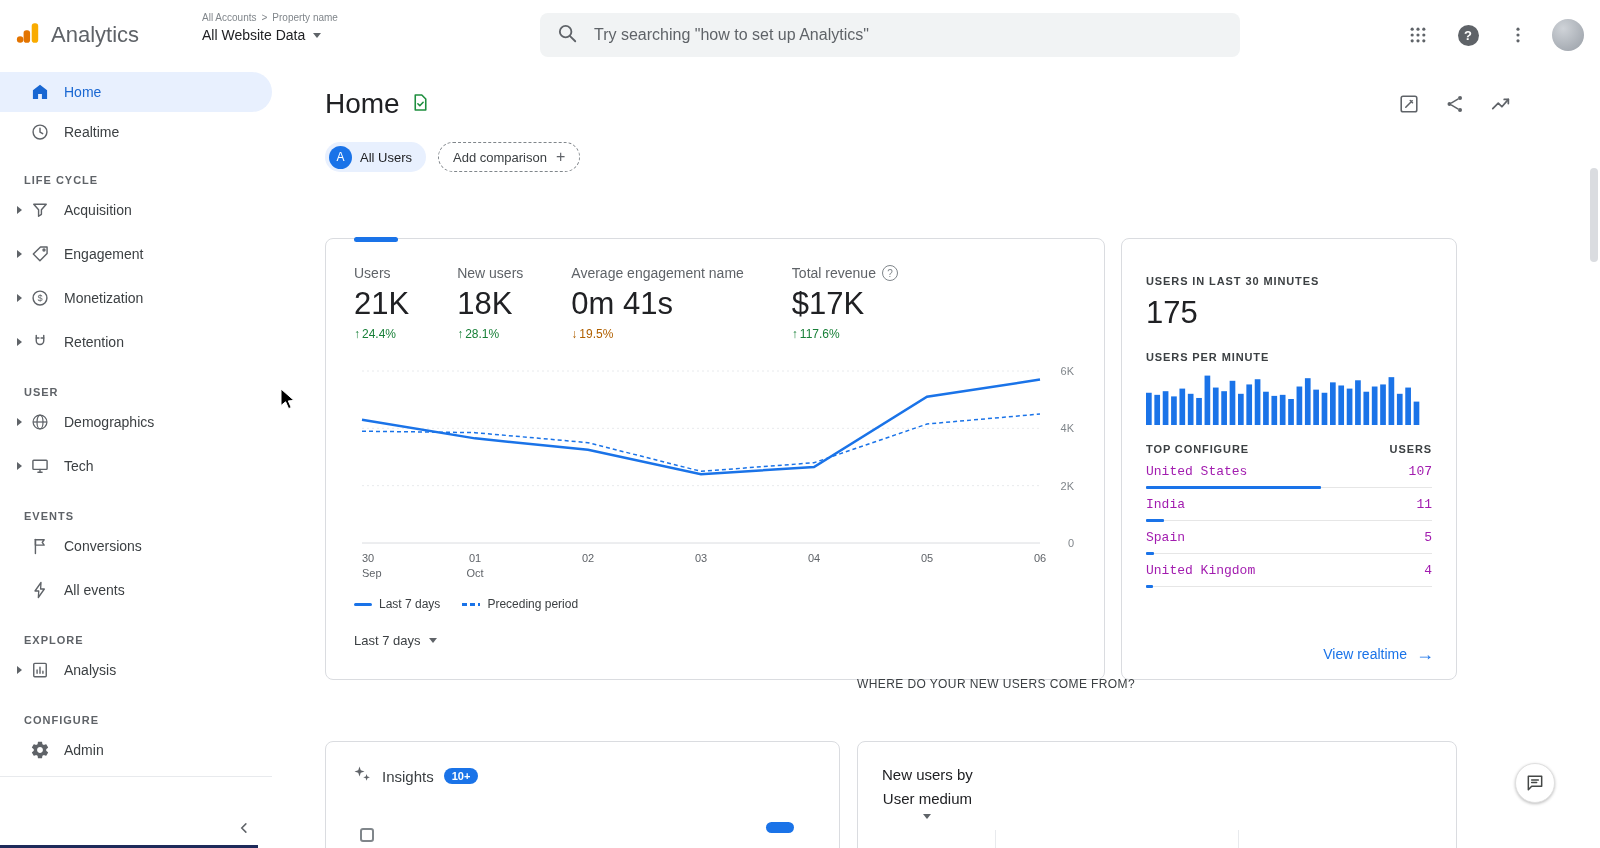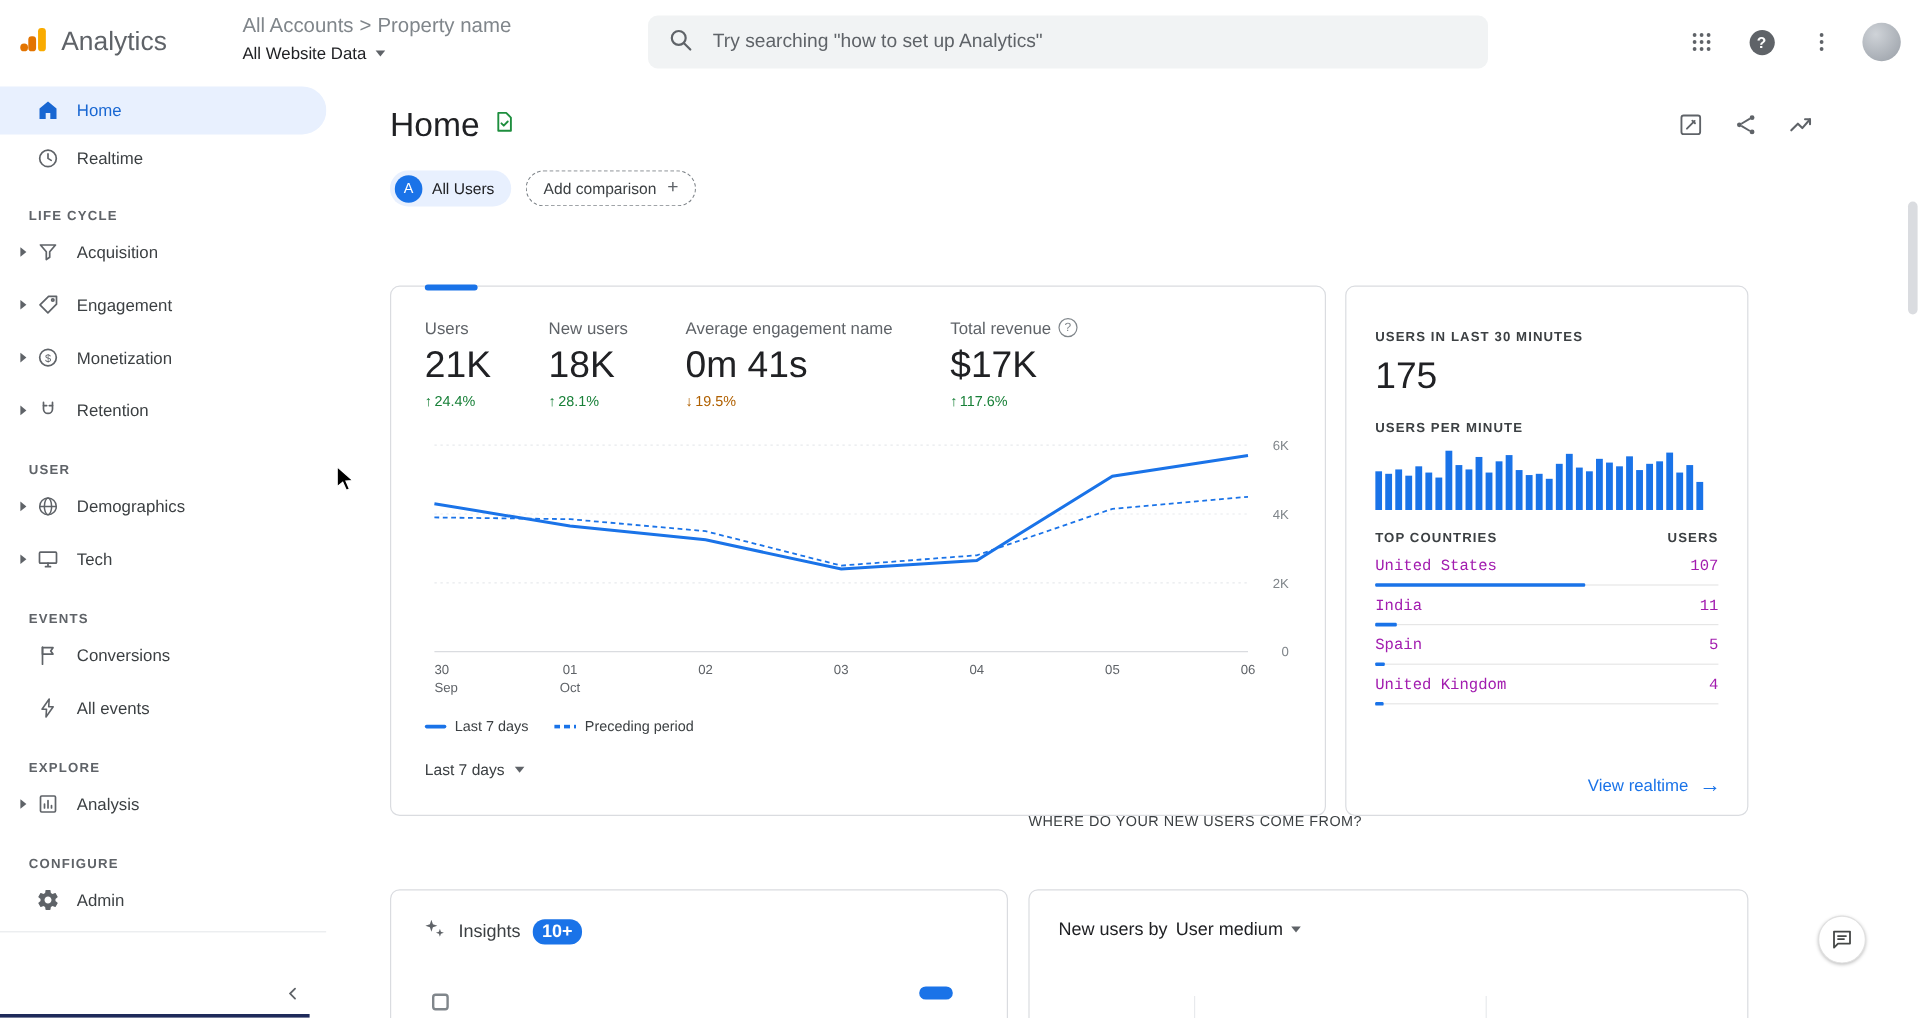--- a/index.html
+++ b/index.html
@@ -4,21 +4,21 @@
 <style>
   html,body{margin:0;padding:0;width:1600px;height:848px;overflow:hidden;background:#fff;
     font-family:"Liberation Sans","DejaVu Sans",sans-serif;color:#202124;}
   *{box-sizing:border-box;}
 
   
   .header{position:absolute;top:0;left:0;width:1600px;height:70px;background:#fff;z-index:20;}
   .logo-area{position:absolute;left:16px;top:0;height:70px;display:flex;align-items:center;gap:9px;}
   .product-name{font-size:22px;color:#5f6368;}
   .crumb-block{position:absolute;left:202px;top:12px;}
-  .crumb-top{font-size:17px;color:#80868b;display:flex;gap:5px;justify-content:space-between;}
+  .crumb-top{font-size:10px;color:#80868b;display:flex;gap:5px;justify-content:space-between;}
   .crumb-top span{cursor:pointer;}
   .prop-selector{margin-top:4px;display:flex;align-items:center;gap:8px;font-size:14px;color:#202124;cursor:pointer;}
   .search{position:absolute;left:540px;top:13px;width:700px;height:44px;background:#f1f3f4;border-radius:8px;
     display:flex;align-items:center;padding:0 16px;gap:14px;}
   .search input{border:none;outline:none;background:transparent;font-size:16px;color:#3c4043;width:100%;
     font-family:"Liberation Sans","DejaVu Sans",sans-serif;}
   .search input::placeholder{color:#5f6368;}
   .hdr-right{position:absolute;right:12px;top:0;height:70px;display:flex;align-items:center;gap:10px;}
   .icon-btn{width:40px;height:40px;border-radius:50%;display:flex;align-items:center;justify-content:center;cursor:pointer;}
   .help-circle{width:21px;height:21px;border-radius:50%;background:#5f6368;color:#fff;font-size:13px;font-weight:700;
@@ -91,24 +91,24 @@
     color:#a21caf;border-bottom:1px solid #e6e6e6;position:relative;font-family:Liberation Mono, monospace;}
   .country-bar{position:absolute;left:0;bottom:-2px;height:3px;background:#1a73e8;border-radius:1px;}
   .view-realtime{position:absolute;bottom:16px;right:22px;display:flex;align-items:center;gap:9px;color:#1a73e8;
     font-size:14px;font-weight:500;cursor:pointer;}
   .rt-arrow{font-size:18px;line-height:1;}
 
   
   .question-label{position:absolute;left:585px;top:607px;font-size:12px;font-weight:500;color:#3c4043;letter-spacing:0.4px;}
   .ins-header{display:flex;align-items:center;gap:10px;padding:22px 26px 0;}
   .ins-title{font-size:15px;font-weight:500;color:#3c4043;}
-  .ins-badge{background:#1a73e8;color:#fff;font-size:15px;font-weight:700;padding:2px 8px;border-radius:10px;}
+  .ins-badge{background:#1a73e8;color:#fff;font-size:11px;font-weight:700;padding:2px 8px;border-radius:10px;}
   .ins-partial-bar{position:absolute;left:440px;top:80px;width:28px;height:11px;border-radius:6px;background:#1a73e8;}
   .ins-partial-icon{position:absolute;left:34px;top:86px;width:14px;height:14px;border:2px solid #80868b;border-radius:3px;}
-  .nu-selector{display:flex;align-items:center;gap:7px;padding:24px 24px 0;font-size:15px;color:#202124;cursor:pointer;width:fit-content;}
+  .nu-selector{display:flex;align-items:center;gap:7px;padding:24px 24px 0;font-size:15px;color:#202124;cursor:pointer;width:fit-content;flex-direction:column;}
   .nu-strong{font-weight:500;}
   .nu-col-line{position:absolute;top:88px;bottom:0;width:1px;background:#e8eaed;}
 
   
   .chat-fab{position:absolute;left:1515px;top:763px;width:40px;height:40px;border-radius:50%;background:#fff;
     border:1px solid #e0e0e0;box-shadow:0 1px 3px rgba(0,0,0,0.25);display:flex;align-items:center;justify-content:center;cursor:pointer;z-index:30;}
   .scroll-thumb{position:absolute;right:2px;top:168px;width:8px;height:94px;background:#dadce0;border-radius:4px;z-index:30;cursor:pointer;}
   .mouse-cursor{position:absolute;left:280px;top:388px;z-index:50;pointer-events:none;}
 </style>
 </head>
@@ -494,21 +494,21 @@
           <rect x="217.45" y="18.72" width="5.69" height="33.28" fill="#1a73e8"></rect>
           <rect x="225.82" y="13.52" width="5.69" height="38.48" fill="#1a73e8"></rect>
           <rect x="234.18" y="11.44" width="5.69" height="40.56" fill="#1a73e8"></rect>
           <rect x="242.55" y="4.16" width="5.69" height="47.84" fill="#1a73e8"></rect>
           <rect x="250.91" y="20.80" width="5.69" height="31.20" fill="#1a73e8"></rect>
           <rect x="259.27" y="14.56" width="5.69" height="37.44" fill="#1a73e8"></rect>
           <rect x="267.64" y="28.60" width="5.69" height="23.40" fill="#1a73e8"></rect>
         </svg>
 
       <div class="tc-header">
-        <span>TOP COUNTRIES</span>
+        <span>TOP CONFIGURE</span>
         <span>USERS</span>
       </div>
 
       <div class="country-row">
         <span>United States</span>
           <span>107</span>
         <span class="country-bar" style="width: 61.1%;"></span>
       </div>
       <div class="country-row">
         <span>India</span>

